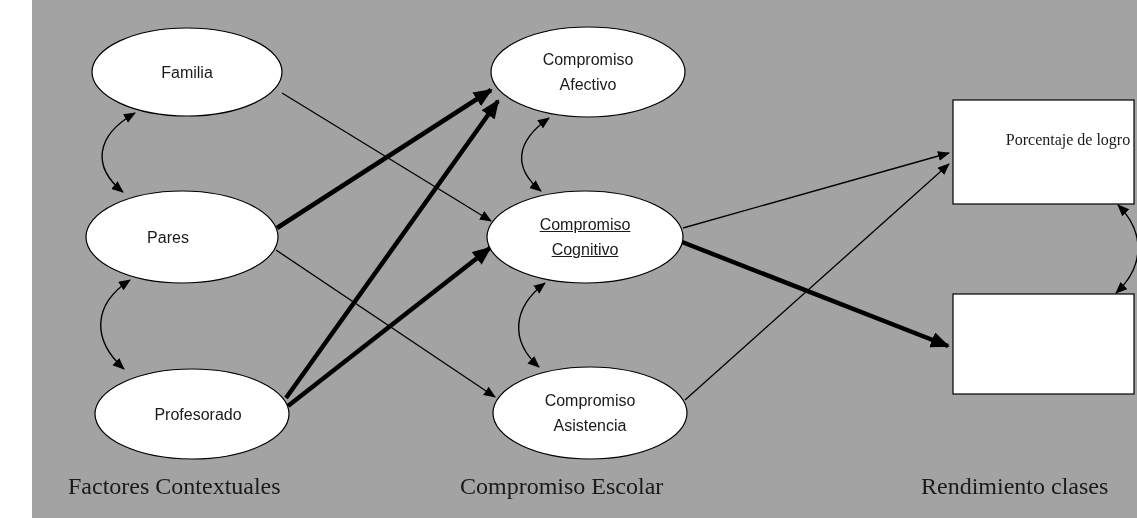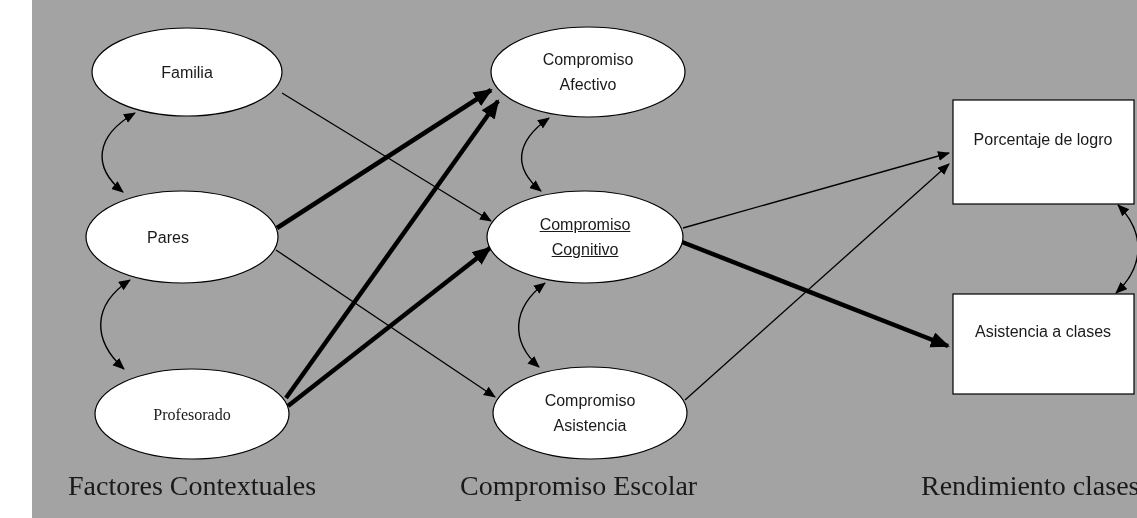--- a/index.html
+++ b/index.html
@@ -26,21 +26,21 @@
     width: 140px;
     text-align: center;
     font-size: 16px;
     line-height: 25px;
     color: #1a1a1a;
     font-family: "Liberation Sans", sans-serif;
   }
   .group-label {
     position: absolute;
     font-family: "Liberation Serif", serif;
-    font-size: 28px;
+    font-size: 24px;
     line-height: 26px;
     color: #1a1a1a;
     white-space: nowrap;
   }
   .shape {
     fill: #ffffff;
     stroke: #000000;
     stroke-width: 1.2;
   }
   .edge-thin {
@@ -95,24 +95,23 @@
     <ellipse class="shape" cx="160" cy="414" rx="97" ry="45"></ellipse>
     <ellipse class="shape" cx="556" cy="72" rx="97" ry="45"></ellipse>
     <ellipse class="shape" cx="553" cy="237" rx="98" ry="46"></ellipse>
     <ellipse class="shape" cx="558" cy="413" rx="97" ry="46"></ellipse>
     <rect class="shape" x="921" y="100" width="181" height="104"></rect>
     <rect class="shape" x="921" y="294" width="181" height="100"></rect>
   </svg>
 
   <div class="node-label" style="left:85px;  top:60px;">Familia</div>
   <div class="node-label" style="left:66px;  top:225px;">Pares</div>
-  <div class="node-label" style="left:90px;  top:402px;font-family:Liberation Serif, serif;">Profesorado</div>
+  <div class="node-label" style="left:96px;  top:402px;">Profesorado</div>
   <div class="node-label" style="left:486px; top:47px;">Compromiso Afectivo</div>
   <div class="node-label" style="left:483px; top:212px;text-decoration:underline;">Compromiso Cognitivo</div>
   <div class="node-label" style="left:488px; top:388px;">Compromiso Asistencia</div>
-  <div class="node-label" style="left:941px; top:127px;">Porcentaje de logro</div>
-  <div class="node-label" style="left:941px; top:319px;">Asistencia a clases</div>
+  <div class="node-label" style="left:966px; top:127px;font-family:Liberation Serif, serif;">Porcentaje de logro</div>
 
   <div class="group-label" style="left:36px;  top:473px;">Factores Contextuales</div>
   <div class="group-label" style="left:428px; top:473px;">Compromiso Escolar</div>
   <div class="group-label" style="left:889px; top:473px;">Rendimiento clases</div>
 
 </div>
 
 </body></html>

